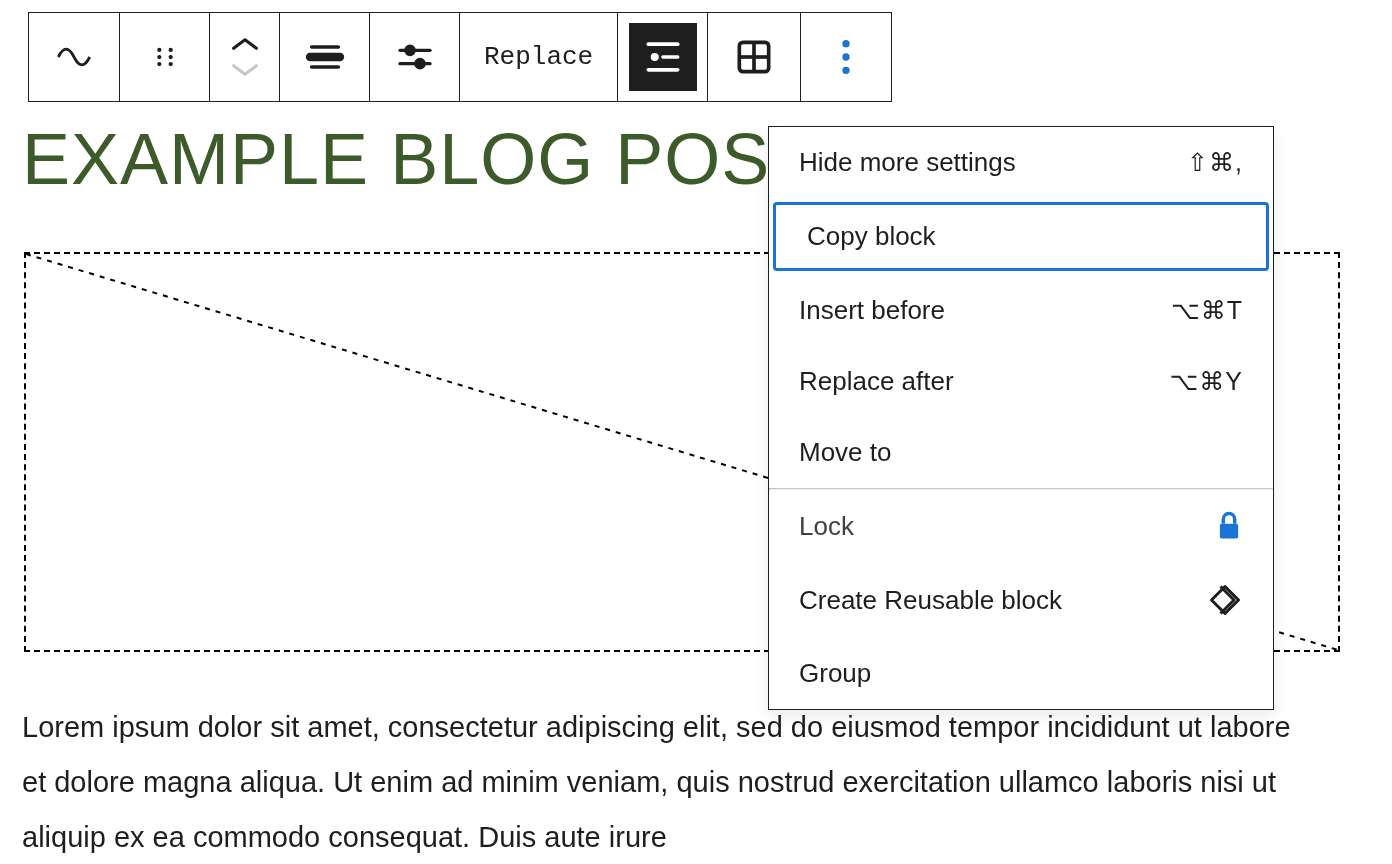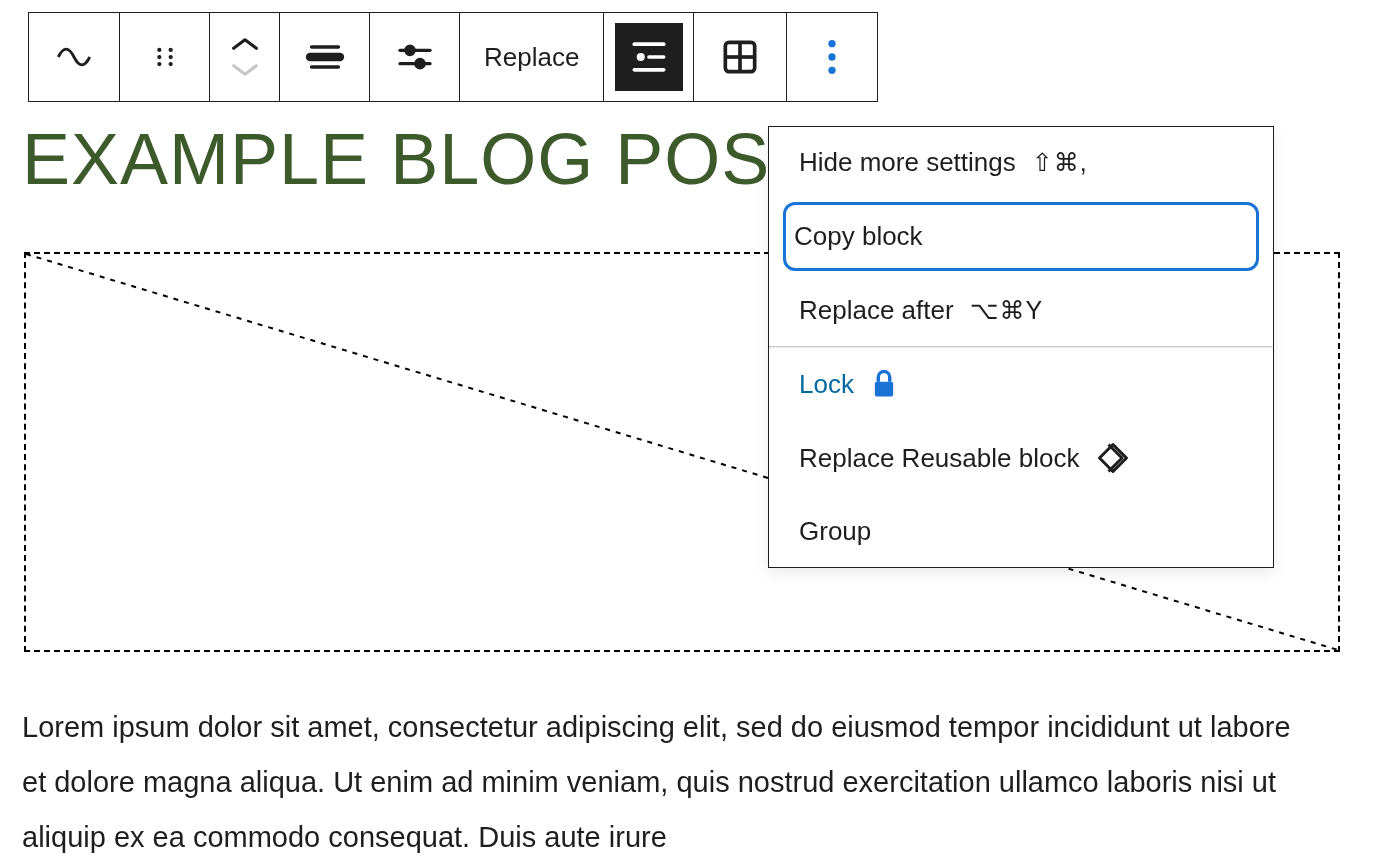--- a/index.html
+++ b/index.html
@@ -43,20 +43,21 @@
     width: 68px;
     height: 68px;
     display: flex;
     align-items: center;
     justify-content: center;
   }
   .toolbar svg { display: block; }
   .toolbar .replace {
     font-size: 26px;
     font-weight: 400;
+    font-family: Liberation Mono, monospace;
   }
   .toolbar .kebab {
     color: #1a74d6;
     min-width: 90px;
   }
   .chev { line-height: 0; }
   .chev.dim svg path { stroke: #c7c7c7; }
 
   
   .heading {
@@ -102,43 +103,43 @@
     top: 126px;
     left: 768px;
     width: 506px;
     background: #fff;
     border: 1.5px solid #1e1e1e;
     box-shadow: 0 6px 14px rgba(0,0,0,0.08);
   }
   .menu .item {
     display: flex;
     align-items: center;
-    justify-content: flex-start;
+    justify-content: space-between;
     padding: 20px 30px;
     font-size: 26px;
     color: #1e1e1e;
     cursor: pointer;
     gap: 16px;
   }
   .menu .item .shortcut {
     font-size: 25px;
     color: #1e1e1e;
     letter-spacing: 1px;
   }
   .menu .item.highlight {
     border: 3px solid #1a74d6;
-    margin: 4px 14px;
-    border-radius: 12px;
-    padding: 16px 8px;
+    margin: 4px 4px;
+    border-radius: 4px;
+    padding: 16px 31px;
   }
   .menu .sep {
     border-top: 1.5px solid #c7c7c7;
     margin: 0;
   }
-  .menu .item.lock { color: #0369a1; }
+  .menu .item.lock { color: #404040; }
   .menu .item .right-icon { display: flex; align-items: center; }
 
 </style>
 </head>
 <body>
 
 <div class="toolbar">
   <div class="cell">
     <span>
       <svg width="42" height="42" viewBox="0 0 24 24" fill="none" stroke="#1e1e1e" stroke-width="1.6">
@@ -234,35 +235,42 @@
 
 <div class="menu">
   <div class="item">
     <span>Hide more settings</span>
     <span class="shortcut">⇧⌘,</span>
   </div>
   <div class="item highlight">
     <span>Copy block</span>
   </div>
   <div class="item">
+    <span>Insert before</span>
+    <span class="shortcut">⌥⌘T</span>
+  </div>
+  <div class="item">
     <span>Replace after</span>
     <span class="shortcut">⌥⌘Y</span>
+  </div>
+  <div class="item">
+    <span>Move to</span>
   </div>
   <hr class="sep">
   <div class="item lock">
     <span>Lock</span>
     <span class="right-icon">
       <svg width="28" height="32" viewBox="0 0 24 28" fill="#1a74d6">
         <rect x="4" y="12" width="16" height="13" rx="1.5"></rect>
         <path d="M7 12 V8 a5 5 0 0 1 10 0 V12" fill="none" stroke="#1a74d6" stroke-width="3"></path>
       </svg>
     </span>
   </div>
   <div class="item">
-    <span>Replace Reusable block</span>
+    <span>Create Reusable block</span>
     <span class="right-icon">
       <svg width="36" height="36" viewBox="0 0 24 24" fill="none" stroke="#1e1e1e" stroke-width="2" stroke-linejoin="round">
         <path d="M12 3 L21 12 L12 21 L3 12 Z"></path>
         <path d="M9 3 L18 12 L9 21"></path>
       </svg>
     </span>
   </div>
   <div class="item">
     <span>Group</span>
   </div>

